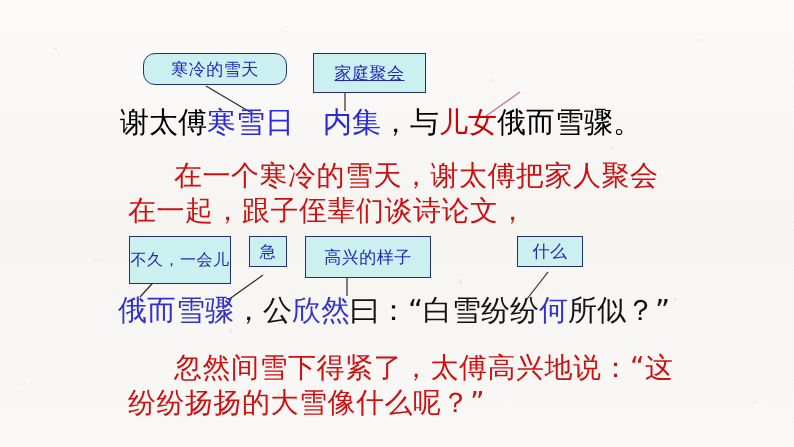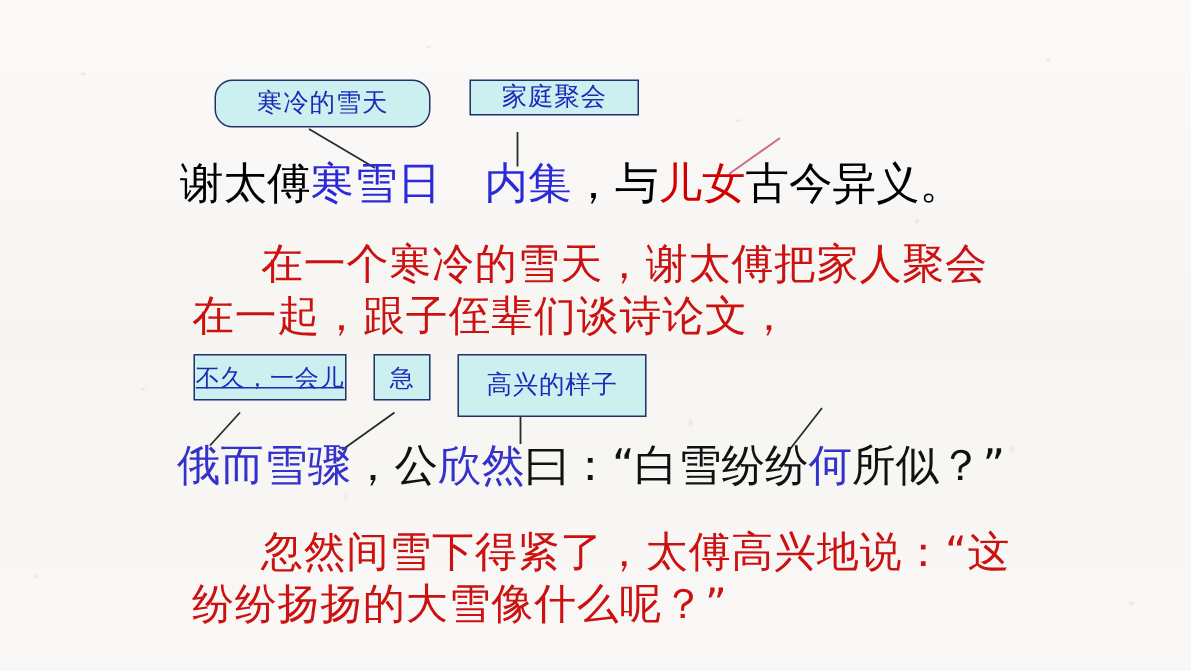--- a/index.html
+++ b/index.html
@@ -112,46 +112,49 @@
     <line x1="160" y1="275" x2="140" y2="297" stroke="#2a2a2a" stroke-width="1.2"></line>
     <line x1="263" y1="275" x2="228" y2="300" stroke="#2a2a2a" stroke-width="1.2"></line>
     <line x1="347" y1="272" x2="347" y2="296" stroke="#2a2a2a" stroke-width="1.2"></line>
     <line x1="548" y1="272" x2="527" y2="299" stroke="#2a2a2a" stroke-width="1.2"></line>
   </svg>
 
   <div class="callout" style="left:143px; top:53px; width:144px; height:32px;border-radius:12px;">
     <span>寒冷的雪天</span>
   </div>
 
-  <div class="callout" style="left:313px; top:53px; width:113px; height:24px;">
+  <div class="callout" style="left:313px; top:53px; width:113px; height:40px;text-decoration:underline;">
     <span>家庭聚会</span>
   </div>
 
 
   <div class="line classical" style="left:120px; top:108px;">
-    <span class="seg-black">谢太傅</span><span class="hl-blue">寒雪日</span><span>　</span><span class="hl-blue">内集</span><span>，与</span><span class="hl-red">儿女</span><span>古今异义。</span>
+    <span class="seg-black">谢太傅</span><span class="hl-blue">寒雪日</span><span>　</span><span class="hl-blue">内集</span><span>，与</span><span class="hl-red">儿女</span><span>俄而雪骤。</span>
   </div>
 
   <div class="line translation" style="left:128px; top:158px;">
     <div><span class="indent"></span><span>在一个寒冷的雪天，谢太傅把家人聚会</span></div>
     <div>在一起，跟子侄辈们谈诗论文，</div>
   </div>
 
-  <div class="callout" style="left:129px; top:236px; width:102px; height:31px; font-size:16px;text-decoration:underline;">
+  <div class="callout" style="left:129px; top:236px; width:102px; height:48px; font-size:16px;">
     <span>不久，一会儿</span>
   </div>
 
   <div class="callout" style="left:249px; top:236px; width:38px; height:31px; font-size:16px;">
     <span>急</span>
   </div>
 
   <div class="callout" style="left:305px; top:236px; width:126px; height:42px; font-size:17px;">
     <span>高兴的样子</span>
   </div>
 
+  <div class="callout" style="left:517px; top:236px; width:66px; height:31px; font-size:17px;">
+    <span>什么</span>
+  </div>
 
   <div class="line classical2" style="left:118px; top:296px;">
     <span class="hl-blue">俄而雪骤</span><span>，公</span><span class="hl-blue">欣然</span><span>曰：“白雪纷纷</span><span class="hl-blue">何</span><span>所似？”</span>
   </div>
 
   <div class="line translation" style="left:128px; top:350px;">
     <div><span class="indent"></span><span>忽然间雪下得紧了，太傅高兴地说：“这</span></div>
     <div>纷纷扬扬的大雪像什么呢？”</div>
   </div>
 

